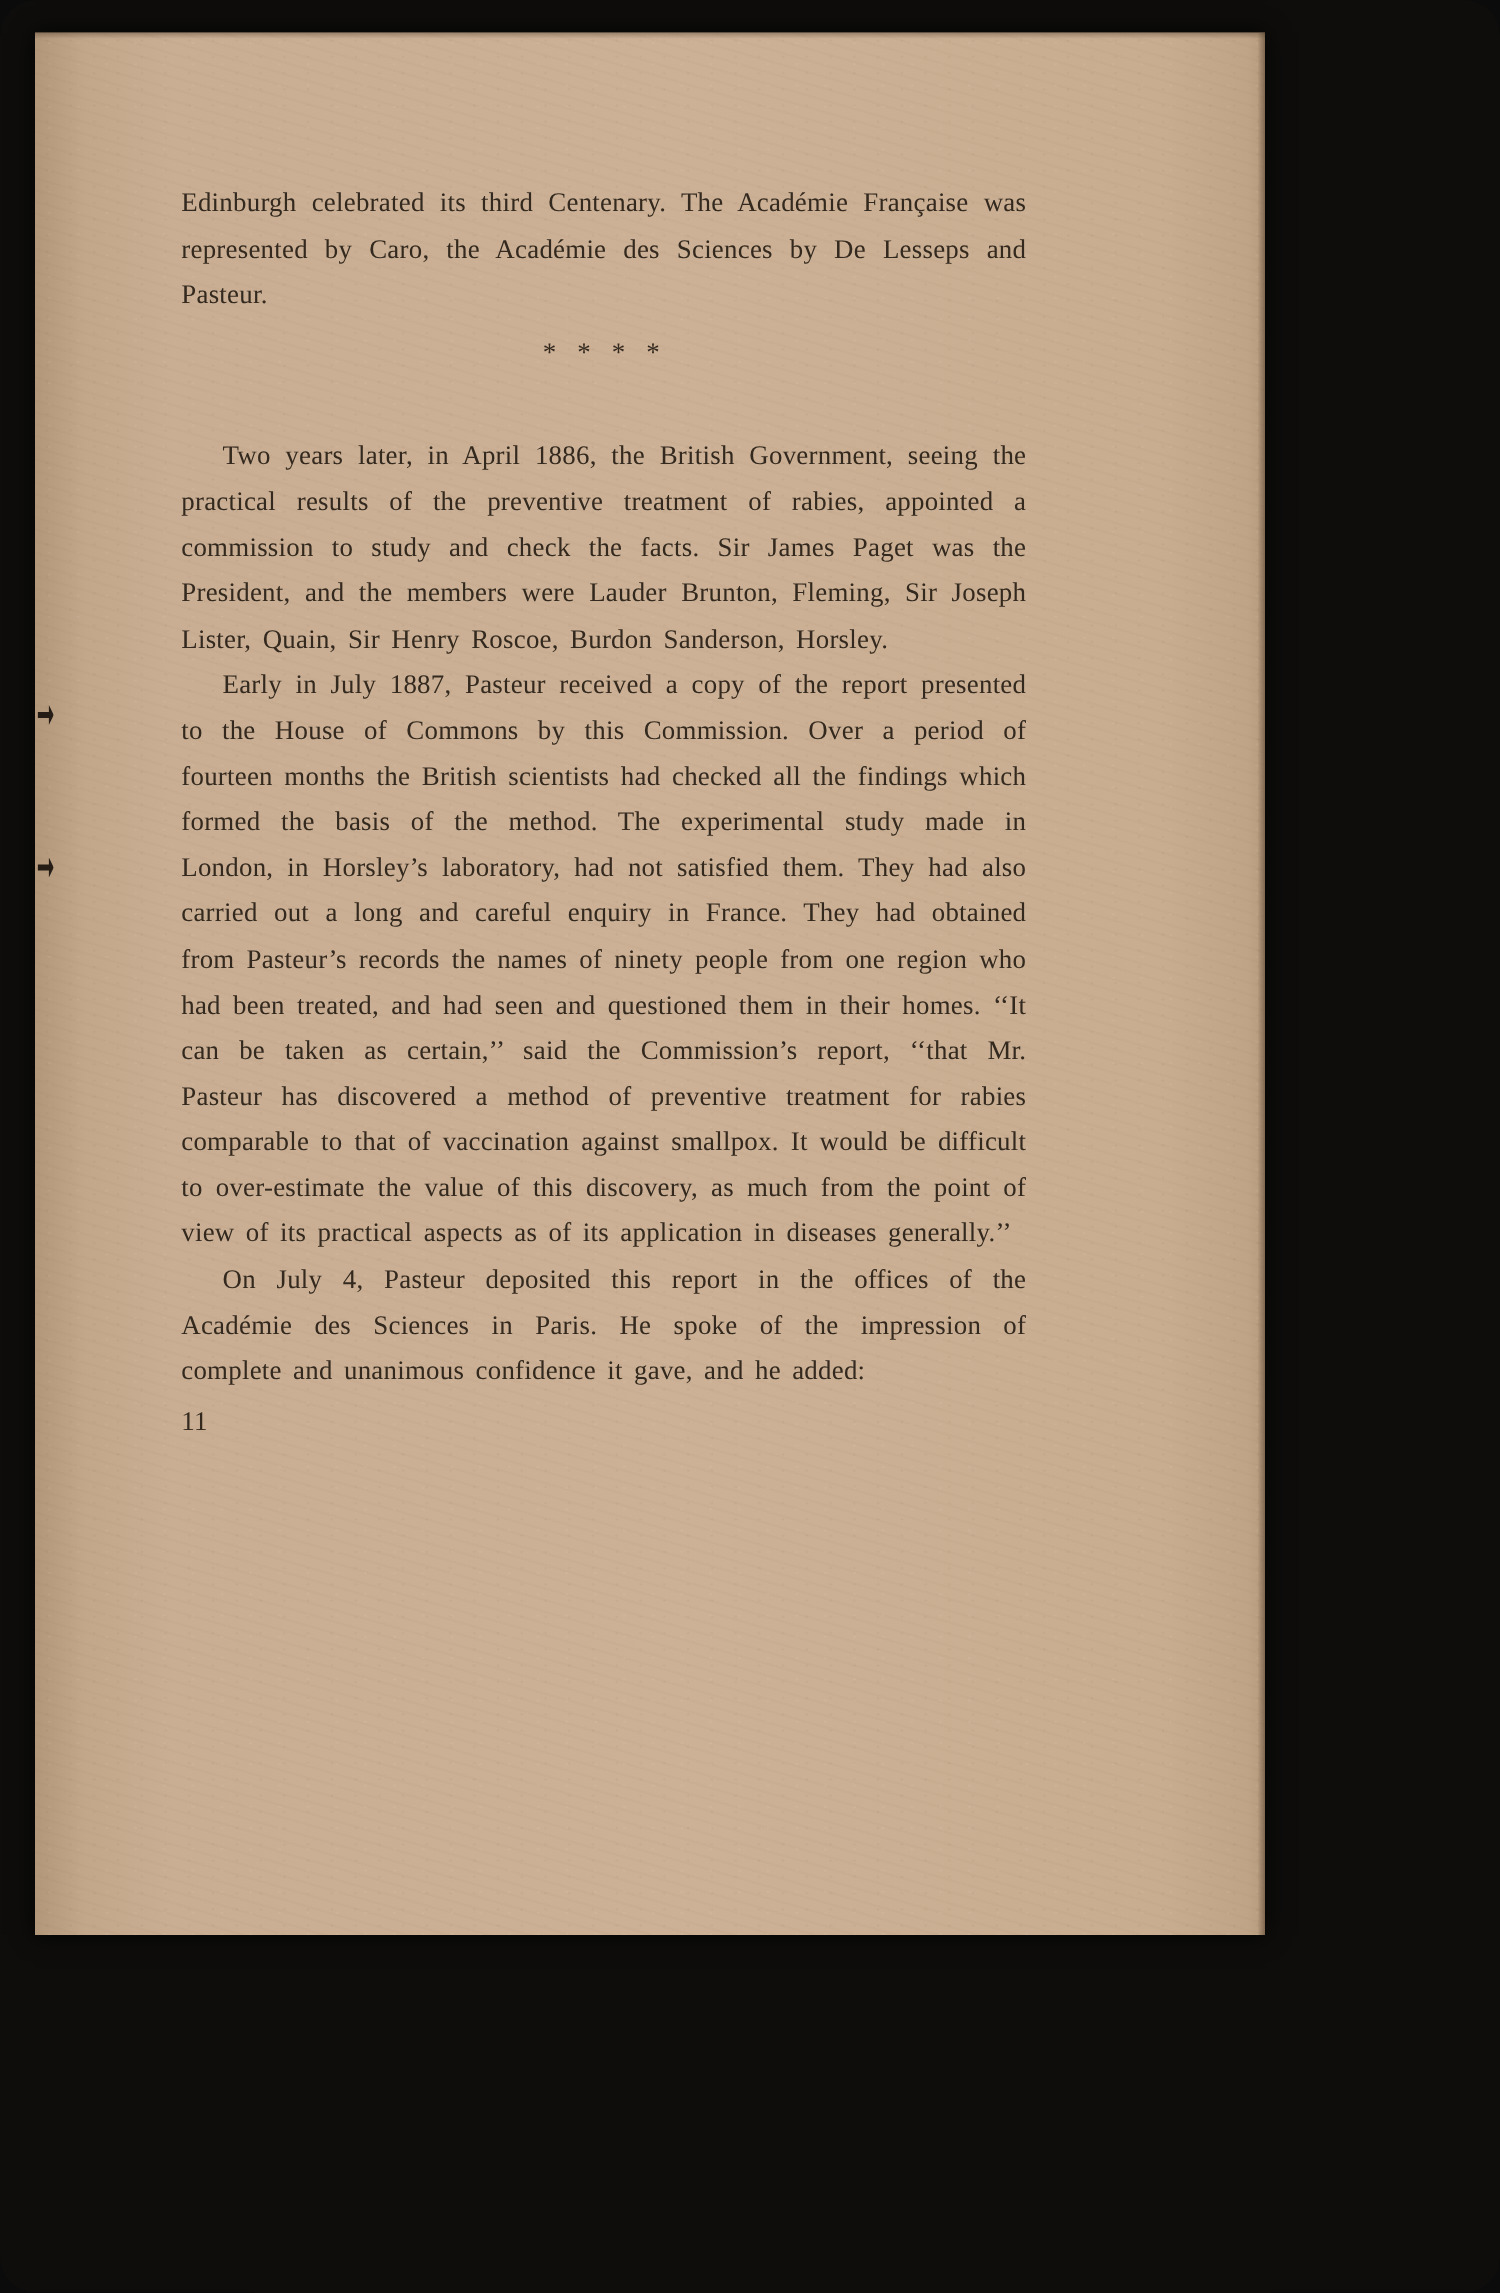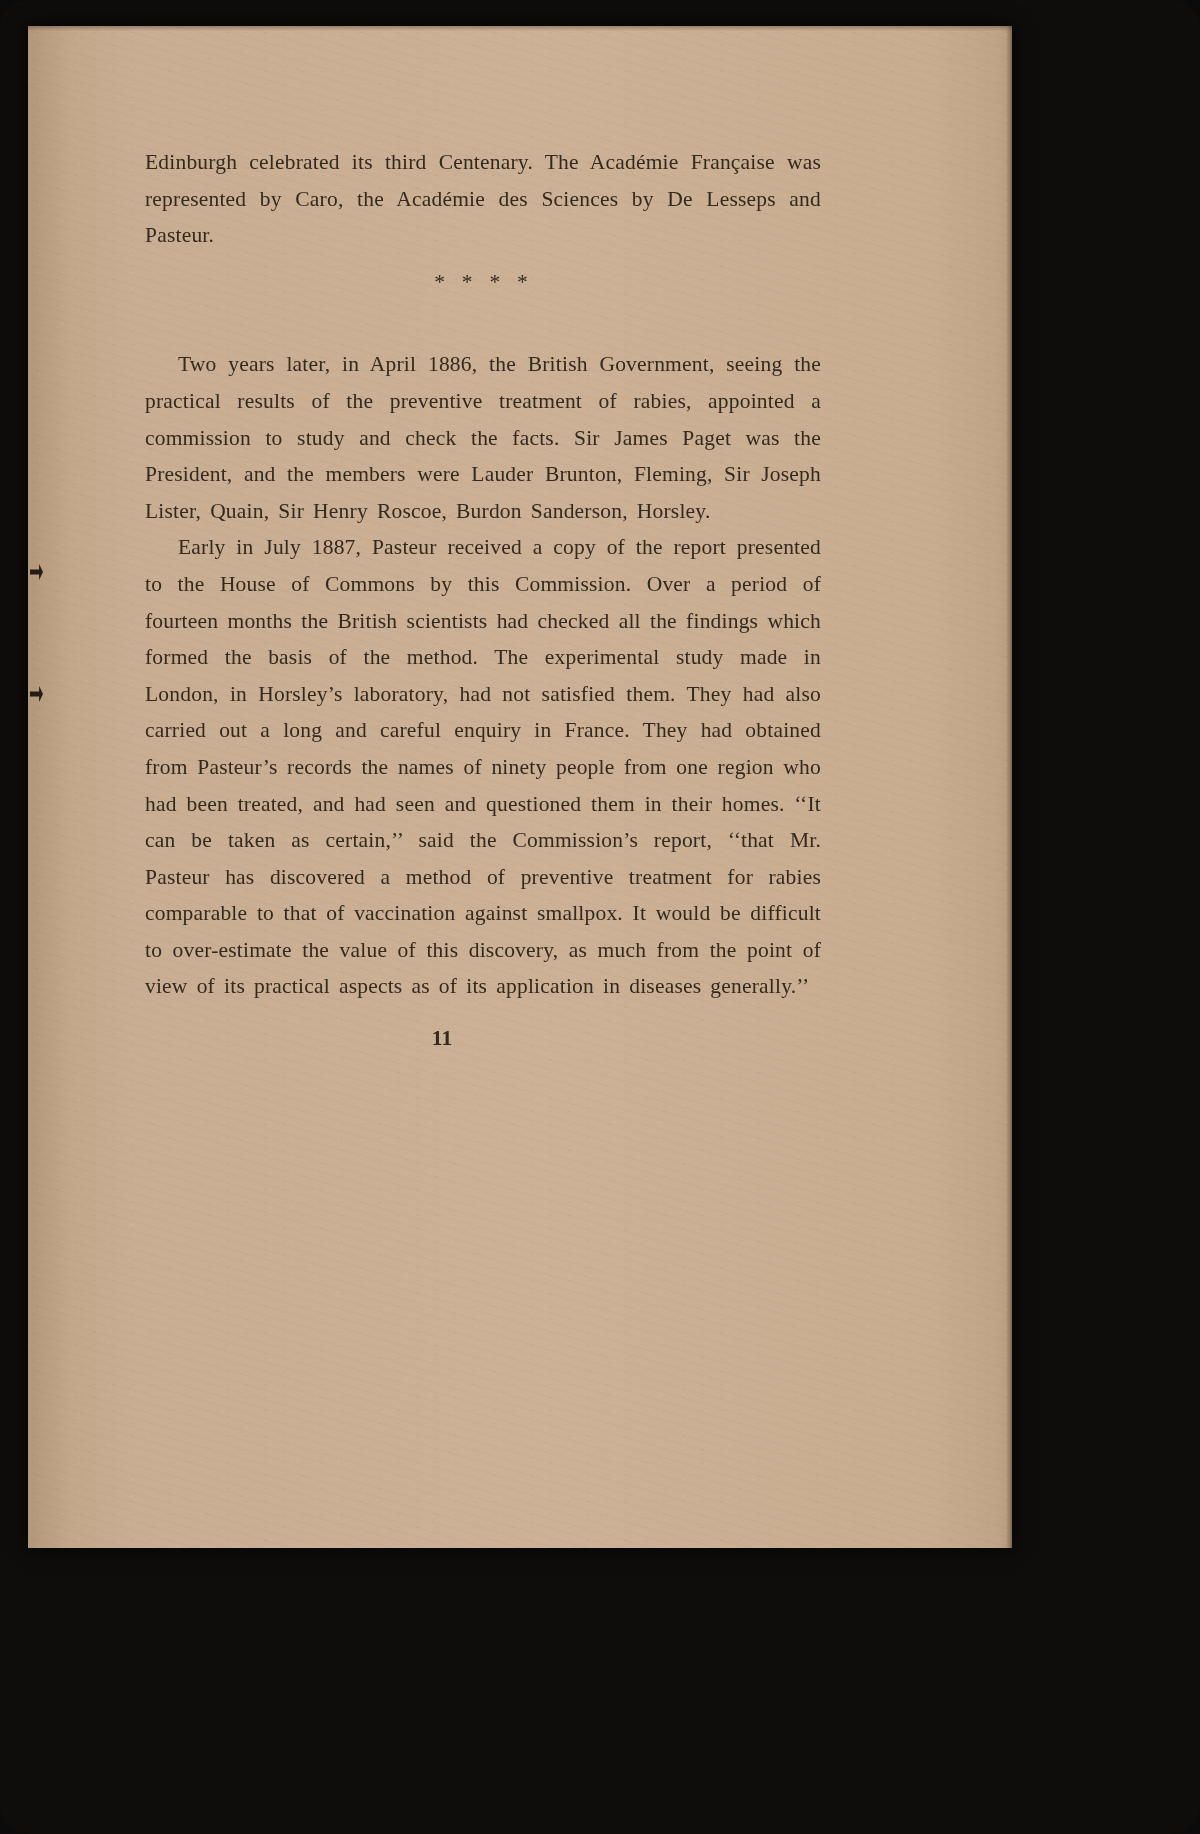--- a/index.html
+++ b/index.html
@@ -82,44 +82,44 @@
   .italic-phrase {
     font-style: italic;
   }
   .asterisk-separator {
     text-align: center;
     text-indent: 0;
     letter-spacing: 4px;
     margin: 10px 0 46px 0;
   }
   .page-number {
-    margin-top: 15px;
-    text-align: center;
+    margin-top: 4px;
+    text-align: left;
     padding-right: 82px;
-    font-weight: bold;
   }
 </style>
 </head>
 <body>
 
 <div class="photo-background">
   <div class="book-page">
     <div class="page-edge-top"></div>
     <div class="page-edge-right"></div>
 
     <div class="page-text-column">
       <p class="paragraph">Edinburgh celebrated its third Centenary. The Académie Française was represented by Caro, the Académie des Sciences by De Lesseps and Pasteur.</p>
 
 
       <p class="paragraph asterisk-separator">* * * *</p>
 
       <p class="paragraph indent">Two years later, in April 1886, the British Government, seeing the practical results of the preventive treatment of rabies, appointed a commission to study and check the facts. Sir James Paget was the President, and the members were Lauder Brunton, Fleming, Sir Joseph Lister, Quain, Sir Henry Roscoe, Burdon Sanderson, Horsley.</p>
 
       <p class="paragraph indent">Early in July 1887, Pasteur received a copy of the report presented to the House of Commons by this Commission. Over a period of fourteen months the British scientists had checked all the findings which formed the basis of the method. The experimental study made in London, in Horsley’s laboratory, had not satisfied them. They had also carried out a long and careful enquiry in France. They had obtained from Pasteur’s records the names of ninety people from one region who had been treated, and had seen and questioned them in their homes. ‘‘It can be taken as certain,’’ said the Commission’s report, ‘‘that Mr. Pasteur has discovered a method of preventive treatment for rabies comparable to that of vaccination against smallpox. It would be difficult to over-estimate the value of this discovery, as much from the point of view of its practical aspects as of its application in diseases generally.’’</p>
 
+      <p class="paragraph indent">On July 4, Pasteur deposited this report in the offices of the Académie des Sciences in Paris. He spoke of the impression of complete and unanimous confidence it gave, and he added:</p>
 
       <p class="paragraph page-number">11</p>
     </div>
 
     <div class="stitch-mark m1"></div>
     <div class="stitch-mark m2"></div>
   </div>
 </div>
 
 </body></html>

